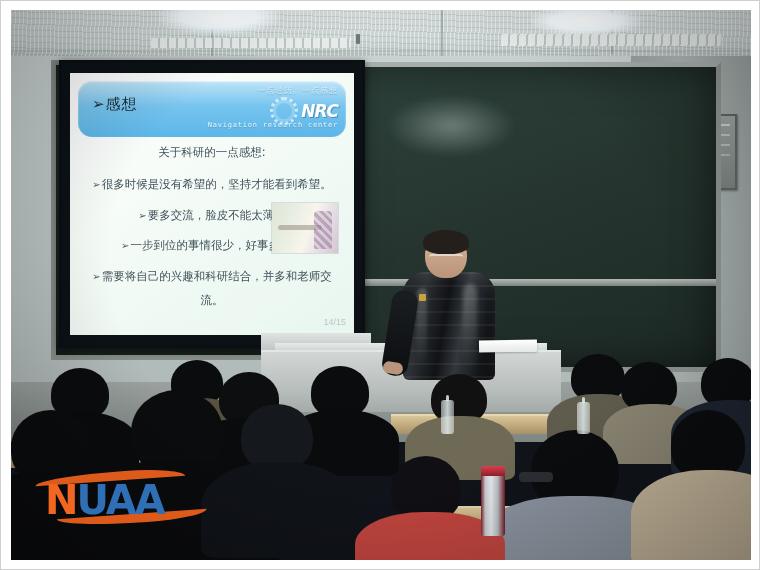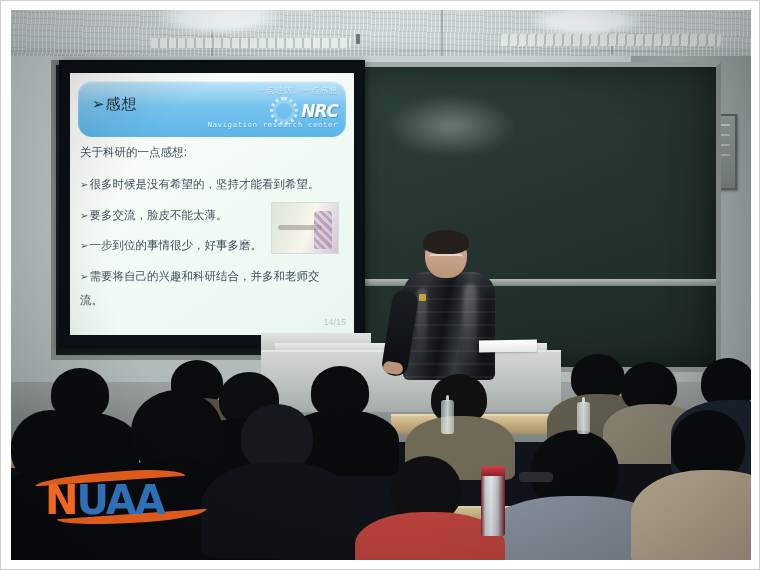--- a/index.html
+++ b/index.html
@@ -10,20 +10,21 @@
   }
   #photo-frame {
     position: relative;
     width: 760px;
     height: 570px;
     box-sizing: border-box;
     background: #ffffff;
     border: 1px solid #cfcfcf;
     padding: 9px 10px 10px 10px;
     overflow: hidden;
+    text-align: center;
   }
   #scene {
     position: relative;
     width: 740px;
     height: 550px;
     overflow: hidden;
     background: #10141a;
   }
 
   

